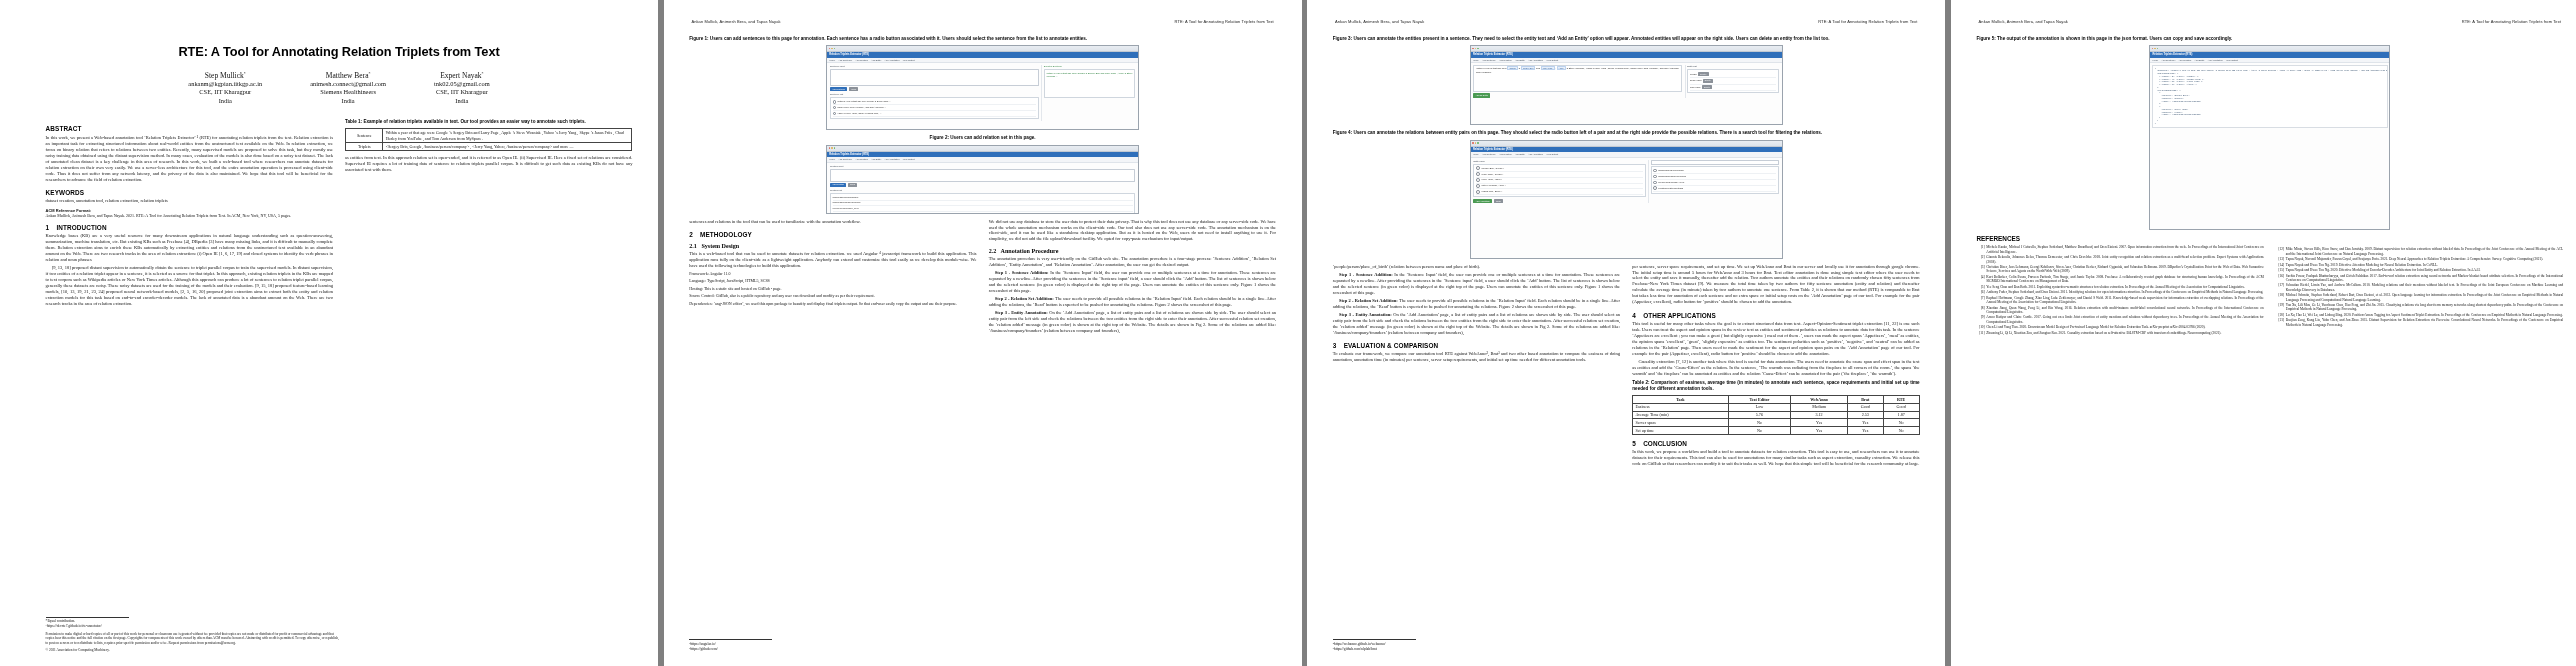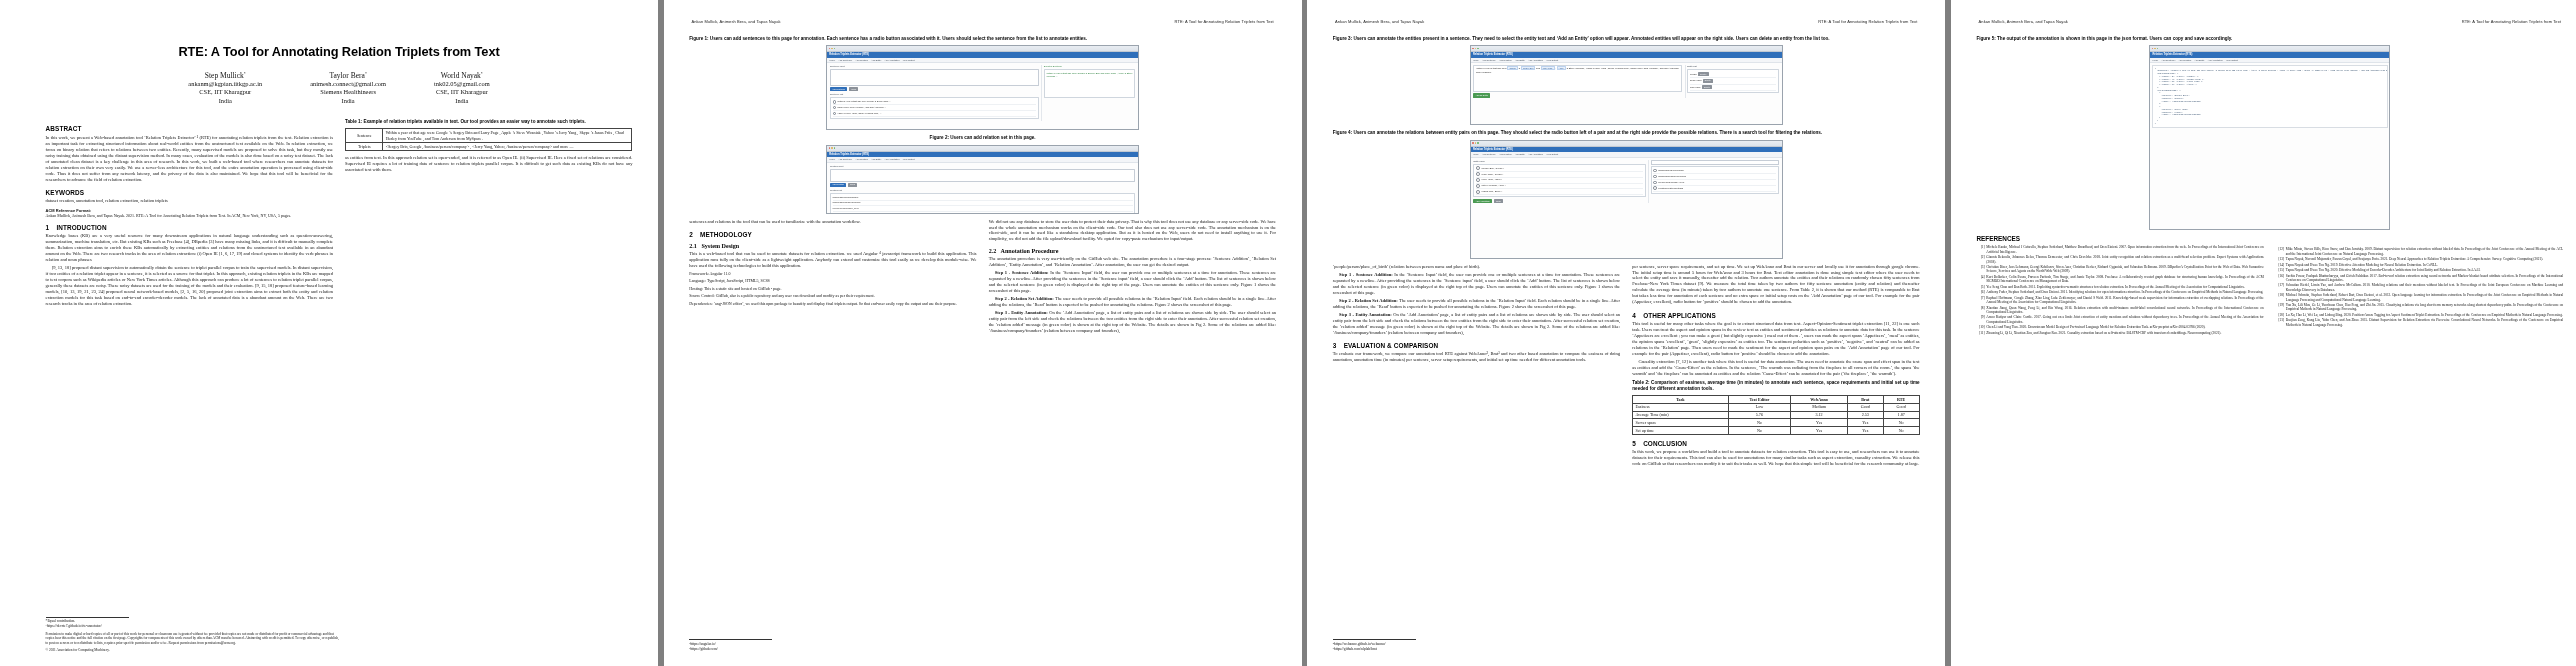--- a/index.html
+++ b/index.html
@@ -99,27 +99,27 @@
     <div class="title">RTE: A Tool for Annotating Relation Triplets from Text</div>
 
     <div class="authors">
       <div class="author">
         <div class="nm"><span>Step Mullick</span><span class="sup">*</span></div>
         <div>ankanm@kgpian.iitkgp.ac.in</div>
         <div>CSE, IIT Kharagpur</div>
         <div>India</div>
       </div>
       <div class="author">
-        <div class="nm"><span>Taylor Bera</span><span class="sup">*</span></div>
+        <div class="nm"><span>Matthew Bera</span><span class="sup">*</span></div>
         <div>animesh.connect@gmail.com</div>
         <div>Siemens Healthineers</div>
         <div>India</div>
       </div>
       <div class="author">
-        <div class="nm"><span>World Nayak</span><span class="sup">*</span></div>
+        <div class="nm"><span>Expert Nayak</span><span class="sup">*</span></div>
         <div>tnk02.05@gmail.com</div>
         <div>CSE, IIT Kharagpur</div>
         <div>India</div>
       </div>
     </div>
 
     <div class="cols">
       <div class="col">
         <h2 class="sec">ABSTRACT</h2>
         <p>In this work, we present a Web-based annotation tool ‘Relation Triplets Extractor’ ¹ (RTE) for annotating relation triplets from the text. Relation extraction is an important task for extracting structured information about real-world entities from the unstructured text available on the Web. In relation extraction, we focus on binary relation that refers to relations between two entities. Recently, many supervised models are proposed to solve this task, but they mostly use noisy training data obtained using the distant supervision method. In many cases, evaluation of the models is also done based on a noisy test dataset. The lack of annotated clean dataset is a key challenge in this area of research. In this work, we built a web-based tool where researchers can annotate datasets for relation extraction on their own very easily. We use a server-less architecture for this tool, and the entire annotation operation is processed using client-side code. Thus it does not suffer from any network latency, and the privacy of the data is also maintained. We hope that this tool will be beneficial for the researchers to advance the field of relation extraction.</p>

